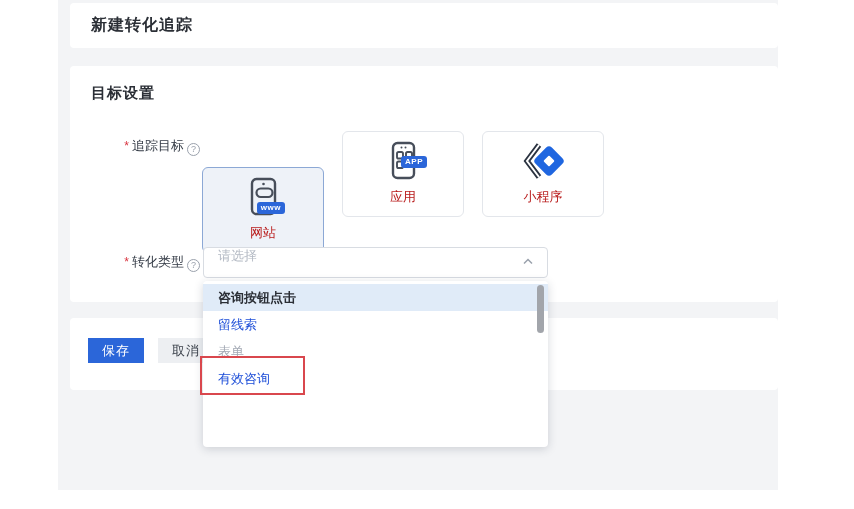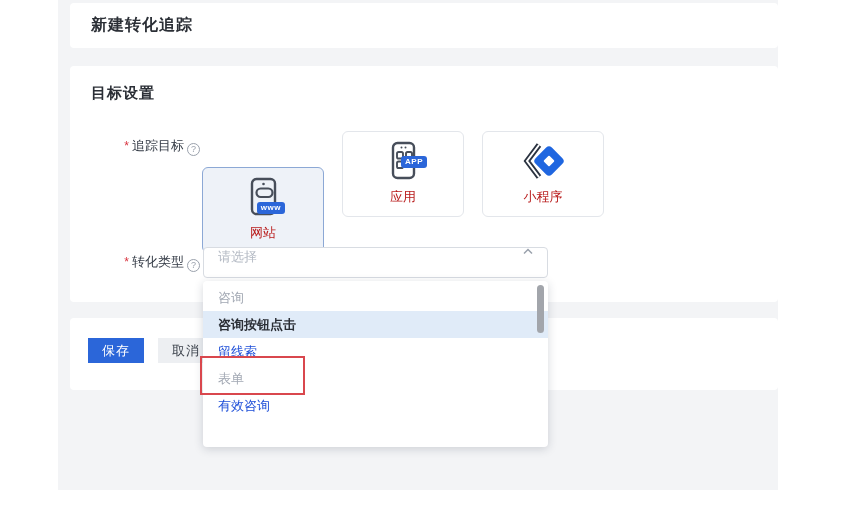--- a/index.html
+++ b/index.html
@@ -29,21 +29,21 @@
     display:flex; flex-direction:column; align-items:center; justify-content:flex-end; padding-bottom:10px; cursor:pointer; }
   .target-card.selected { background:#eef2f8; border:1px solid #8ca8d5;margin-top:36px; }
   .card-label { font-size:13px; color:#b91c1c; margin-top:4px; }
   .card-icon { position:relative; width:48px; height:44px; display:flex; align-items:center; justify-content:center; }
   .badge { position:absolute; background:#2b66d9; color:#ffffff; font-size:8px; font-weight:bold; line-height:10px;
     padding:1px 4px; border-radius:3px; letter-spacing:0.5px; }
   .badge-www { right:2px; bottom:6px; }
   .badge-app { right:0px; bottom:16px; }
 
   .select-box { position:absolute; left:133px; top:181px; width:345px; height:31px; background:#ffffff;
-    border:1px solid #d8dce2; border-radius:4px; display:flex; align-items:flex-start; padding:0 14px; cursor:pointer; }
+    border:1px solid #d8dce2; border-radius:4px; display:flex; align-items:flex-end; padding:12px 14px; cursor:pointer; }
   .select-placeholder { font-size:13px; color:#b3b9c3; flex:1; }
   .chevron-up { width:10px; height:7px; }
 
   .dropdown { position:absolute; left:203px; top:281px; width:345px; height:166px; background:#ffffff; border-radius:4px;
     box-shadow:0 2px 10px rgba(30,40,60,0.18); z-index:10; padding-top:3px; }
   .dd-item { height:27px; line-height:27px; padding-left:15px; font-size:13px; color:#1d4ed8; cursor:pointer; white-space:nowrap; }
   .dd-item.group    { color:#a2a8b3; }
   .dd-item.disabled { color:#bfc4cd; }
   .dd-item.hover    { background:#e0ebf8; color:#2b2f36; font-weight:bold; }
   .dd-scroll-thumb { position:absolute; right:4px; top:4px; width:7px; height:48px; background:#a2a5ab; border-radius:4px; }
@@ -129,21 +129,20 @@
       </svg>
     </div>
   </div>
 
   <div class="panel panel-actions">
     <button class="btn btn-save">保存</button>
     <button class="btn btn-cancel">取消</button>
   </div>
 
   <div class="dropdown">
-    <div class="dd-item group">咨询</div>
     <div class="dd-item hover">咨询按钮点击</div>
     <div class="dd-item">留线索</div>
     <div class="dd-item group">表单</div>
     <div class="dd-item">有效咨询</div>
     <div class="dd-scroll-thumb"></div>
   </div>
 
   <div class="annotation-box"></div>
 </div>
 

